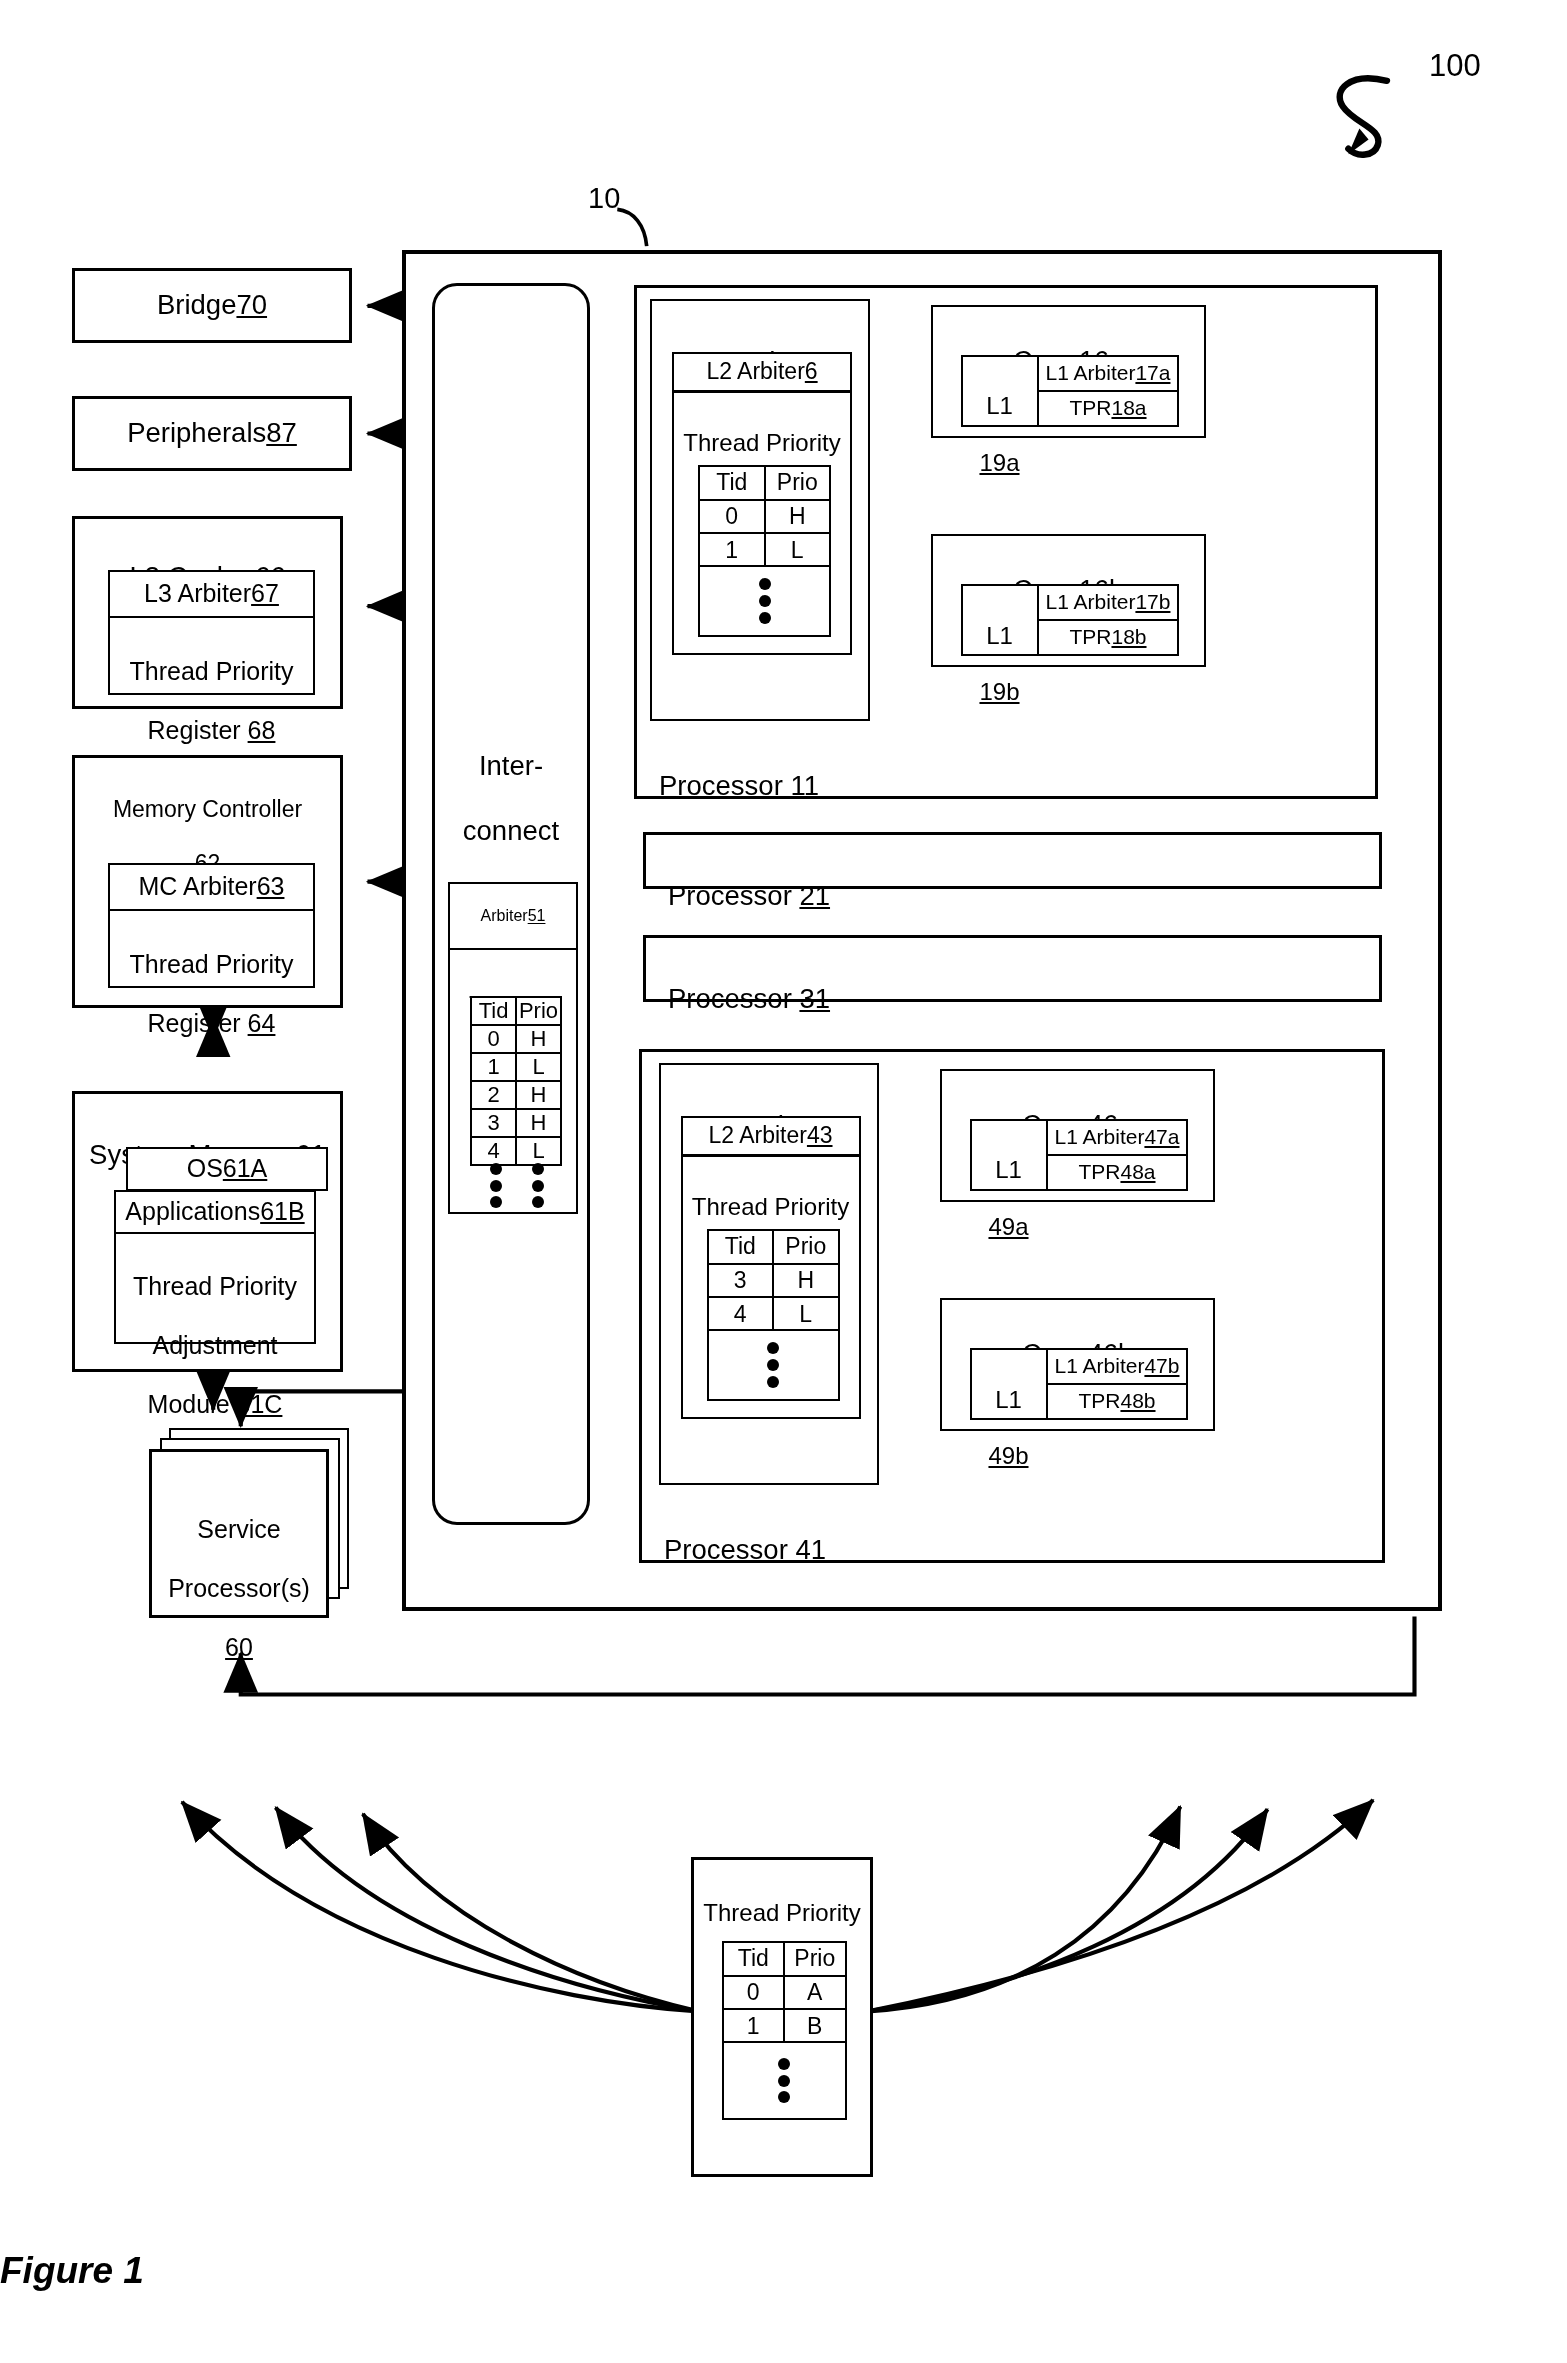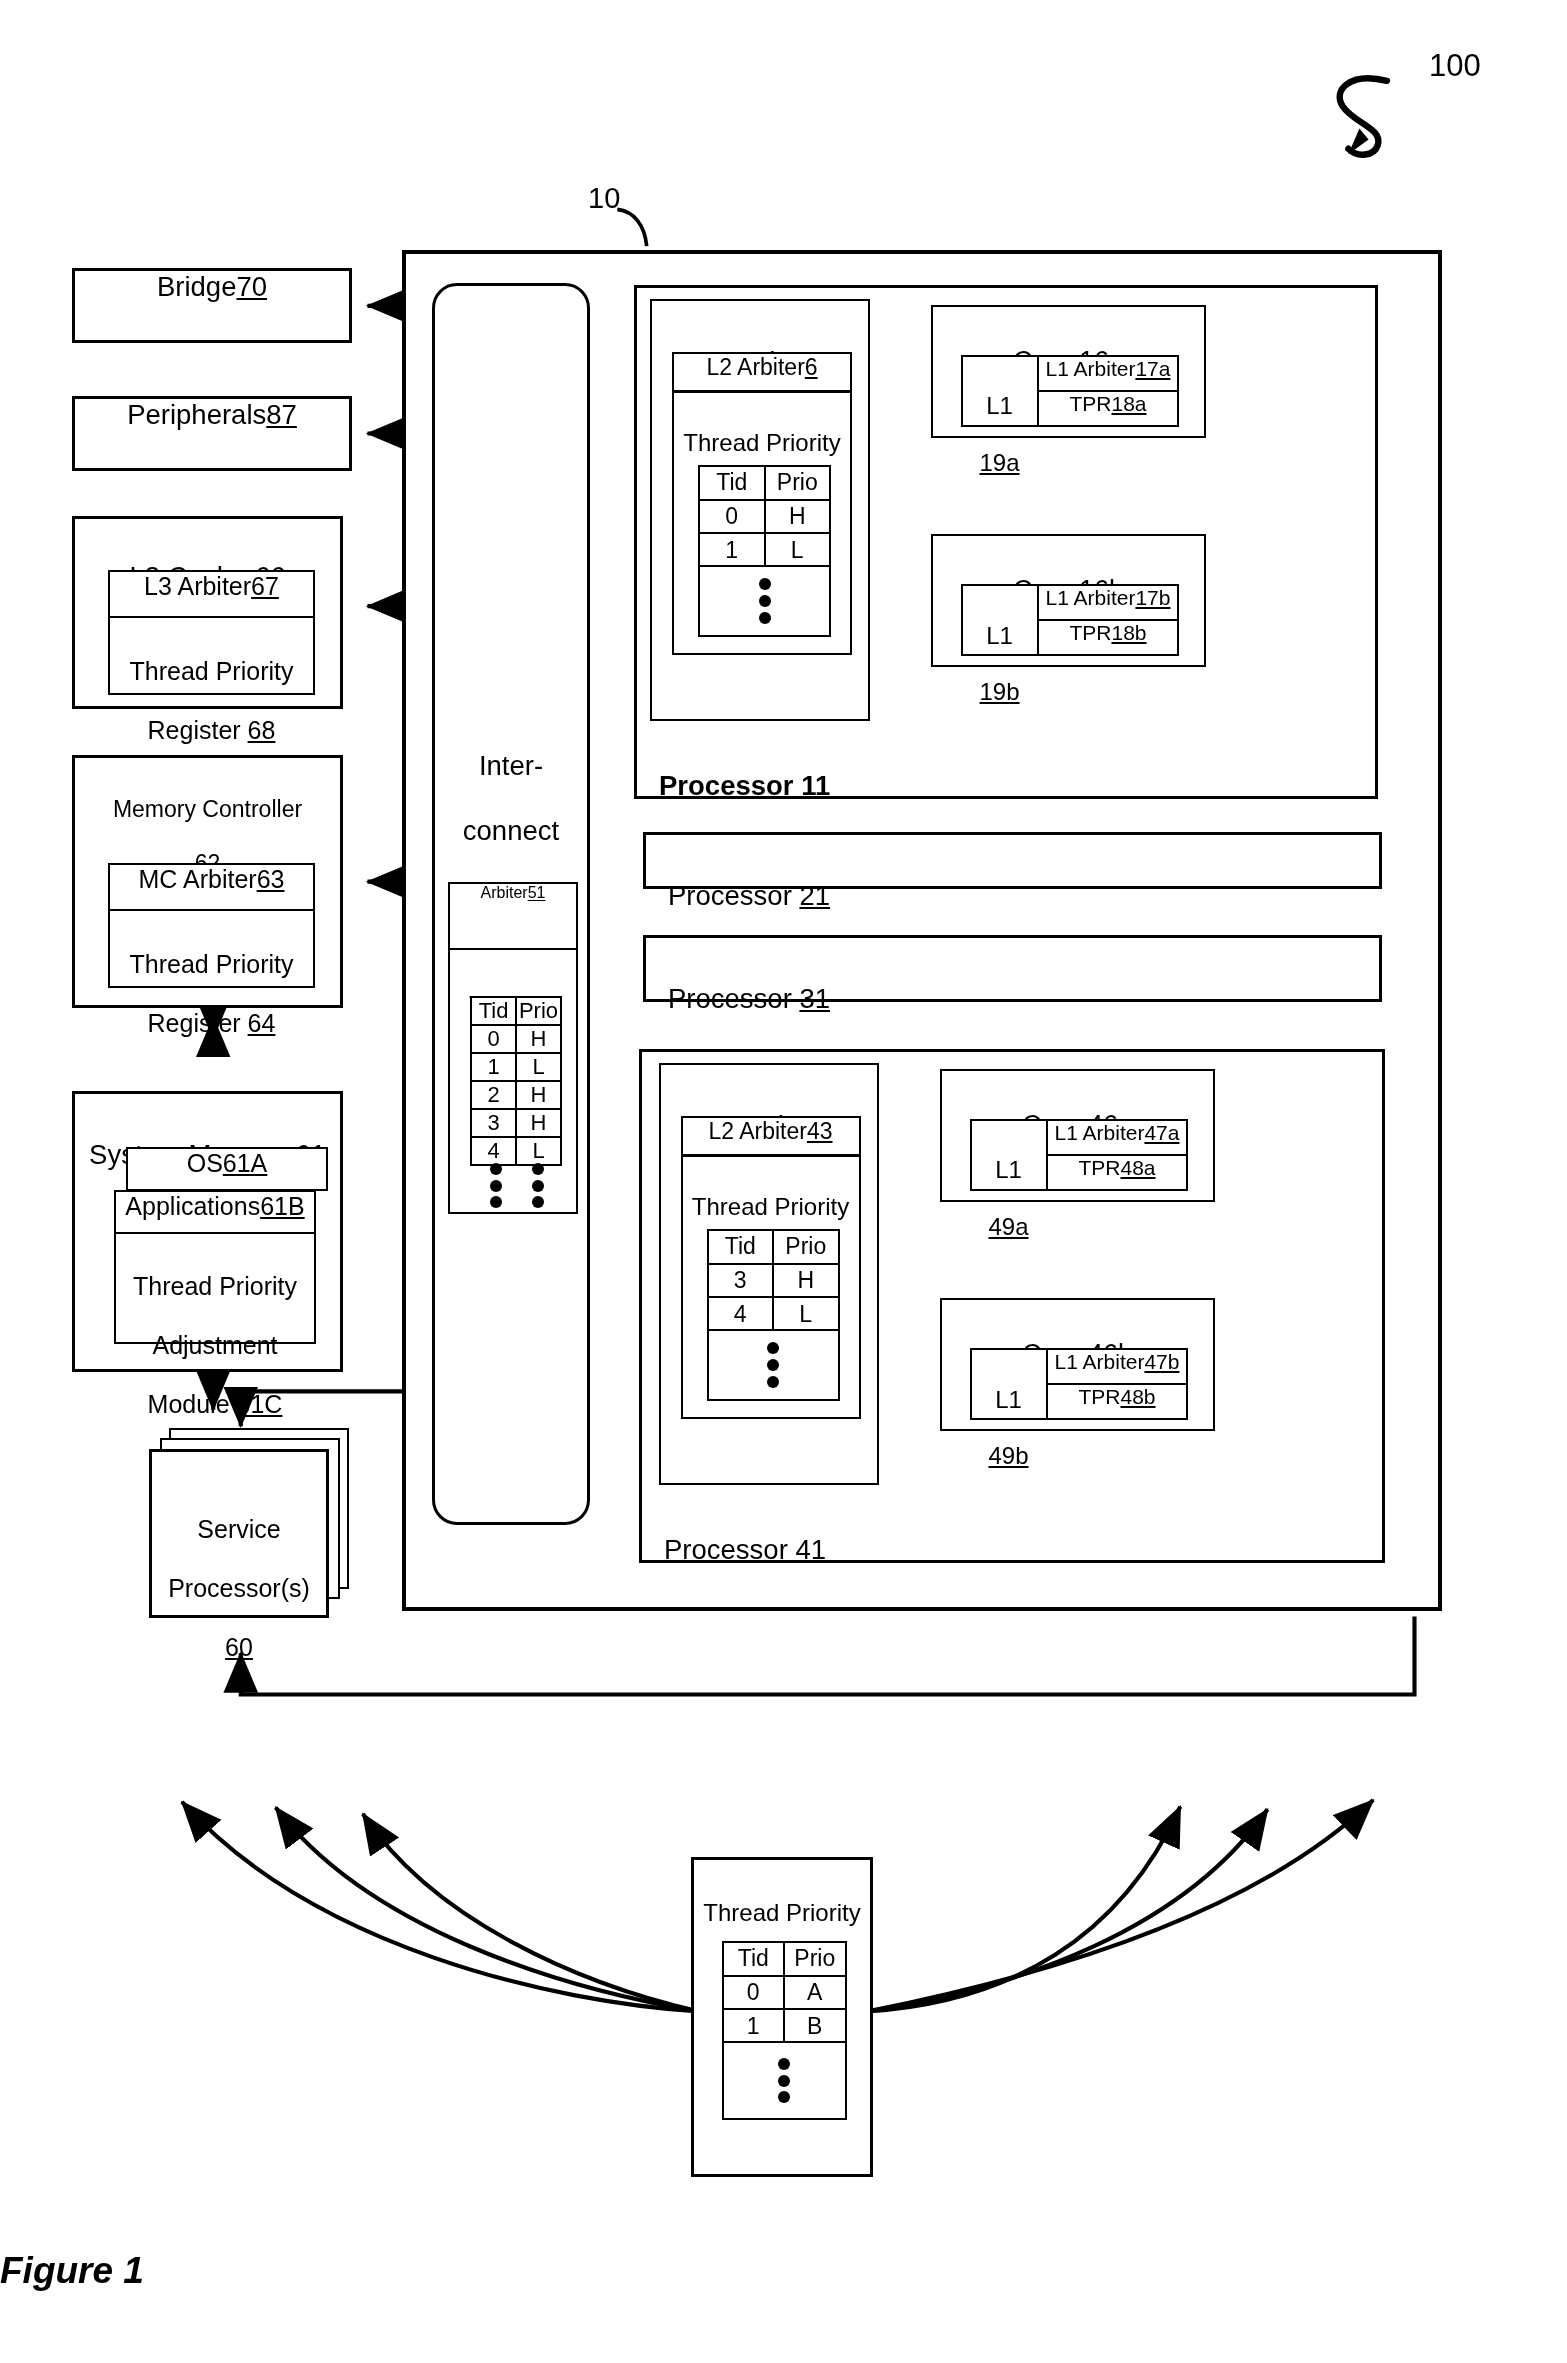--- a/index.html
+++ b/index.html
@@ -23,21 +23,21 @@
   }
   .bx3{border-width:2.8px;}
   .bx5{border-width:4.6px;}
   .lbl{
     position:absolute;
     text-align:center;
     line-height:1.18;
     white-space:pre-line;
     box-sizing:border-box;
   }
-  .ctr{display:flex;align-items:flex-start;justify-content:center;}
+  .ctr{display:flex;align-items:center;justify-content:center;}
   u{text-decoration:underline;text-underline-offset:1.8px;}
 
   
   .tpr-tbl{
     position:absolute;
     border-collapse:collapse;
     background:#fff;
     box-sizing:border-box;
   }
   .tpr-tbl table{
@@ -288,21 +288,21 @@
         </div>
       <div class="dots" style="position:absolute;left:68px;top:213px;width:40px;">
           <span class="dot"></span>
           <span class="dot"></span>
           <span class="dot"></span>
         </div>
     </div>
   </div>
 
   <div class="box" style="left:634px;top:285px;width:744px;height:514px;">
-    <div class="lbl" style="left:22px;top:450px;width:331px;text-align:left;font-size:27.5px;font-weight:bold;">
+    <div class="lbl" style="left:22px;top:450px;width:331px;text-align:left;font-size:27.5px;">
       <span>Processor </span><u>11</u>
     </div>
 
     <div class="box bx3" style="left:13px;top:11px;width:220px;height:422px;">
       <div class="lbl" style="left:0;top:13px;width:100%;font-size:27.5px;">
         <span>L2 Cache </span><u>12</u>
       </div>
       <div class="box bx3" style="left:20px;top:51px;width:180px;height:40px;">
         <div class="lbl ctr" style="left:0;top:0;width:100%;height:100%;font-size:23px;">
           <span>L2 Arbiter </span><u>6</u>

